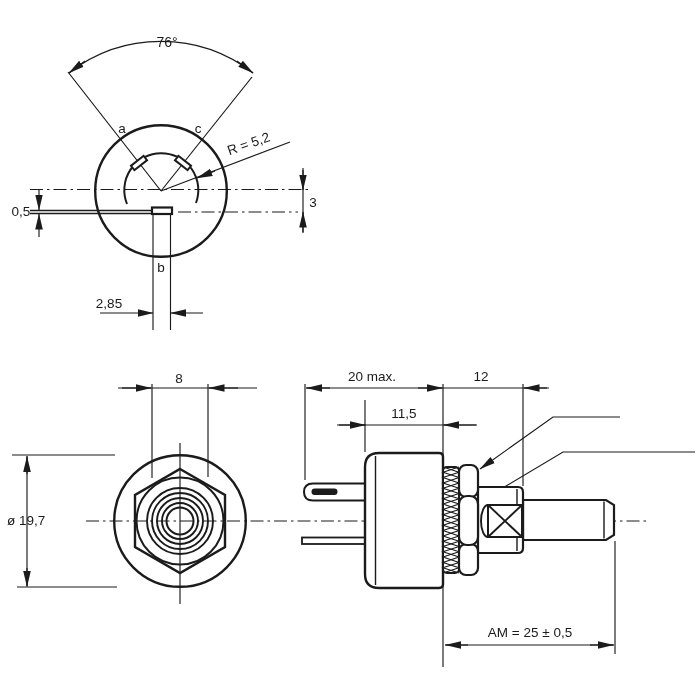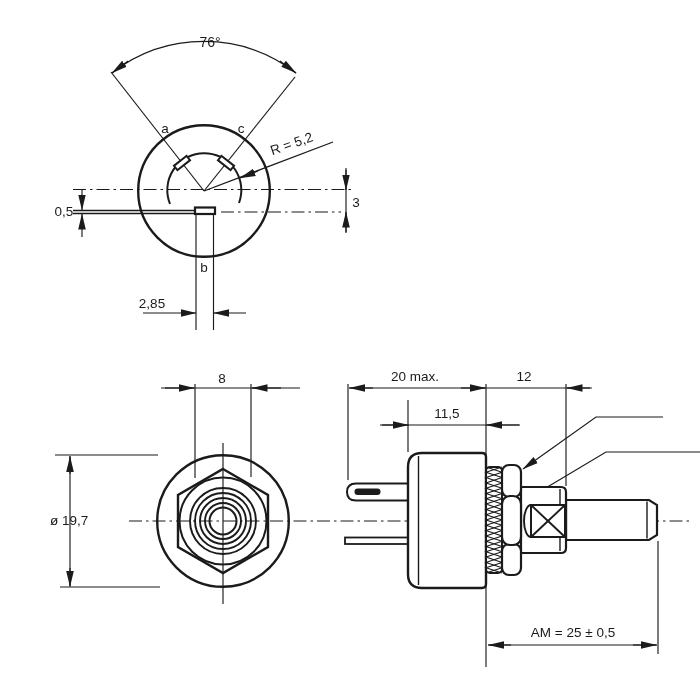--- a/index.html
+++ b/index.html
@@ -1,17 +1,17 @@
 <!DOCTYPE html>
 <html style="--ink: #1b1b1b; --paper: #ffffff;"><head>
 <meta charset="utf-8">
 <style>
   :root { --ink:#1b1b1b; --paper:#ffffff; }
   html,body { margin:0; padding:0; background:var(--paper); }
-  .stage { width:626px; height:700px; position:relative; background:var(--paper); font-family:"Liberation Sans", sans-serif;padding-left:43px; }
+  .stage { width:626px; height:700px; position:relative; background:var(--paper); font-family:"Liberation Sans", sans-serif; }
   svg { display:block; }
   .ln   { stroke:var(--ink); fill:none; }
   .w24  { stroke-width:2.4; }
   .w22  { stroke-width:2.2; }
   .w20  { stroke-width:2.0; }
   .w19  { stroke-width:1.9; }
   .w15  { stroke-width:1.5; }
   .w14  { stroke-width:1.4; }
   .w12  { stroke-width:1.2; }
   .w11  { stroke-width:1.15; }

